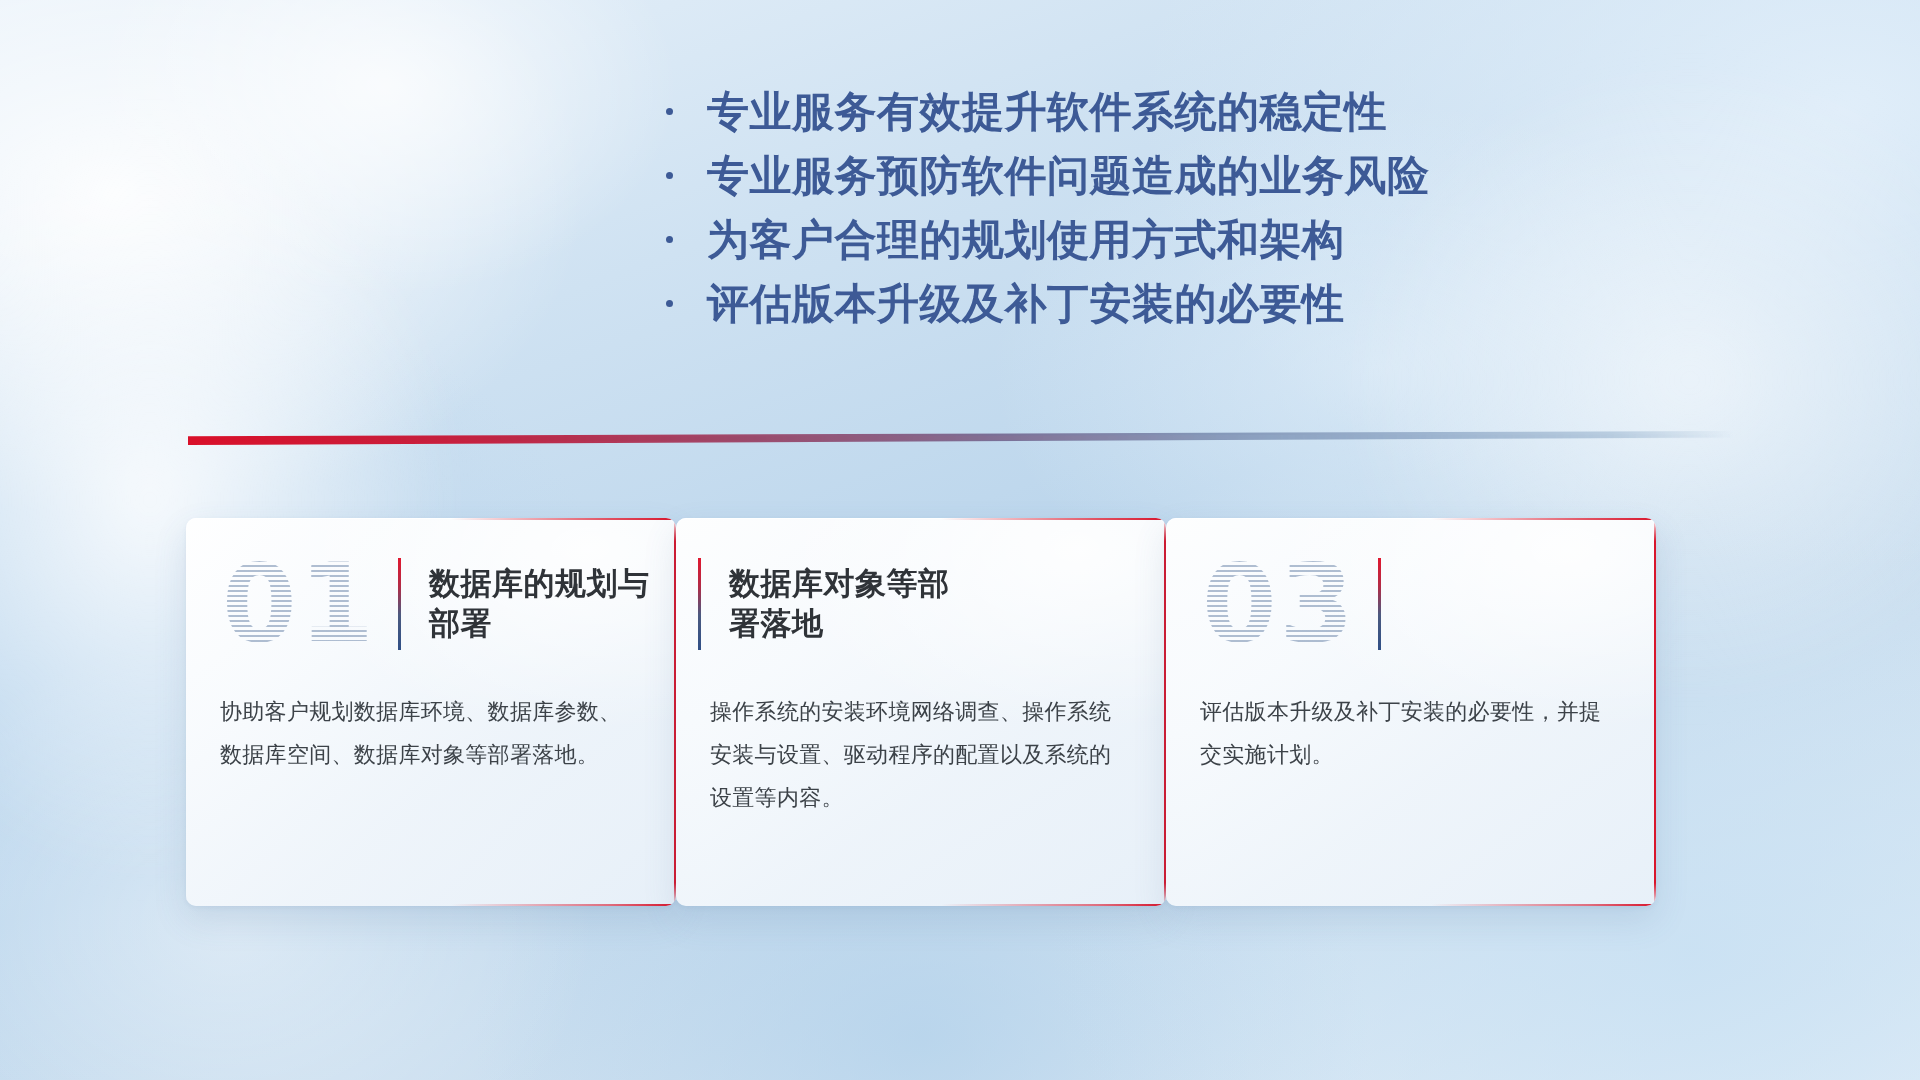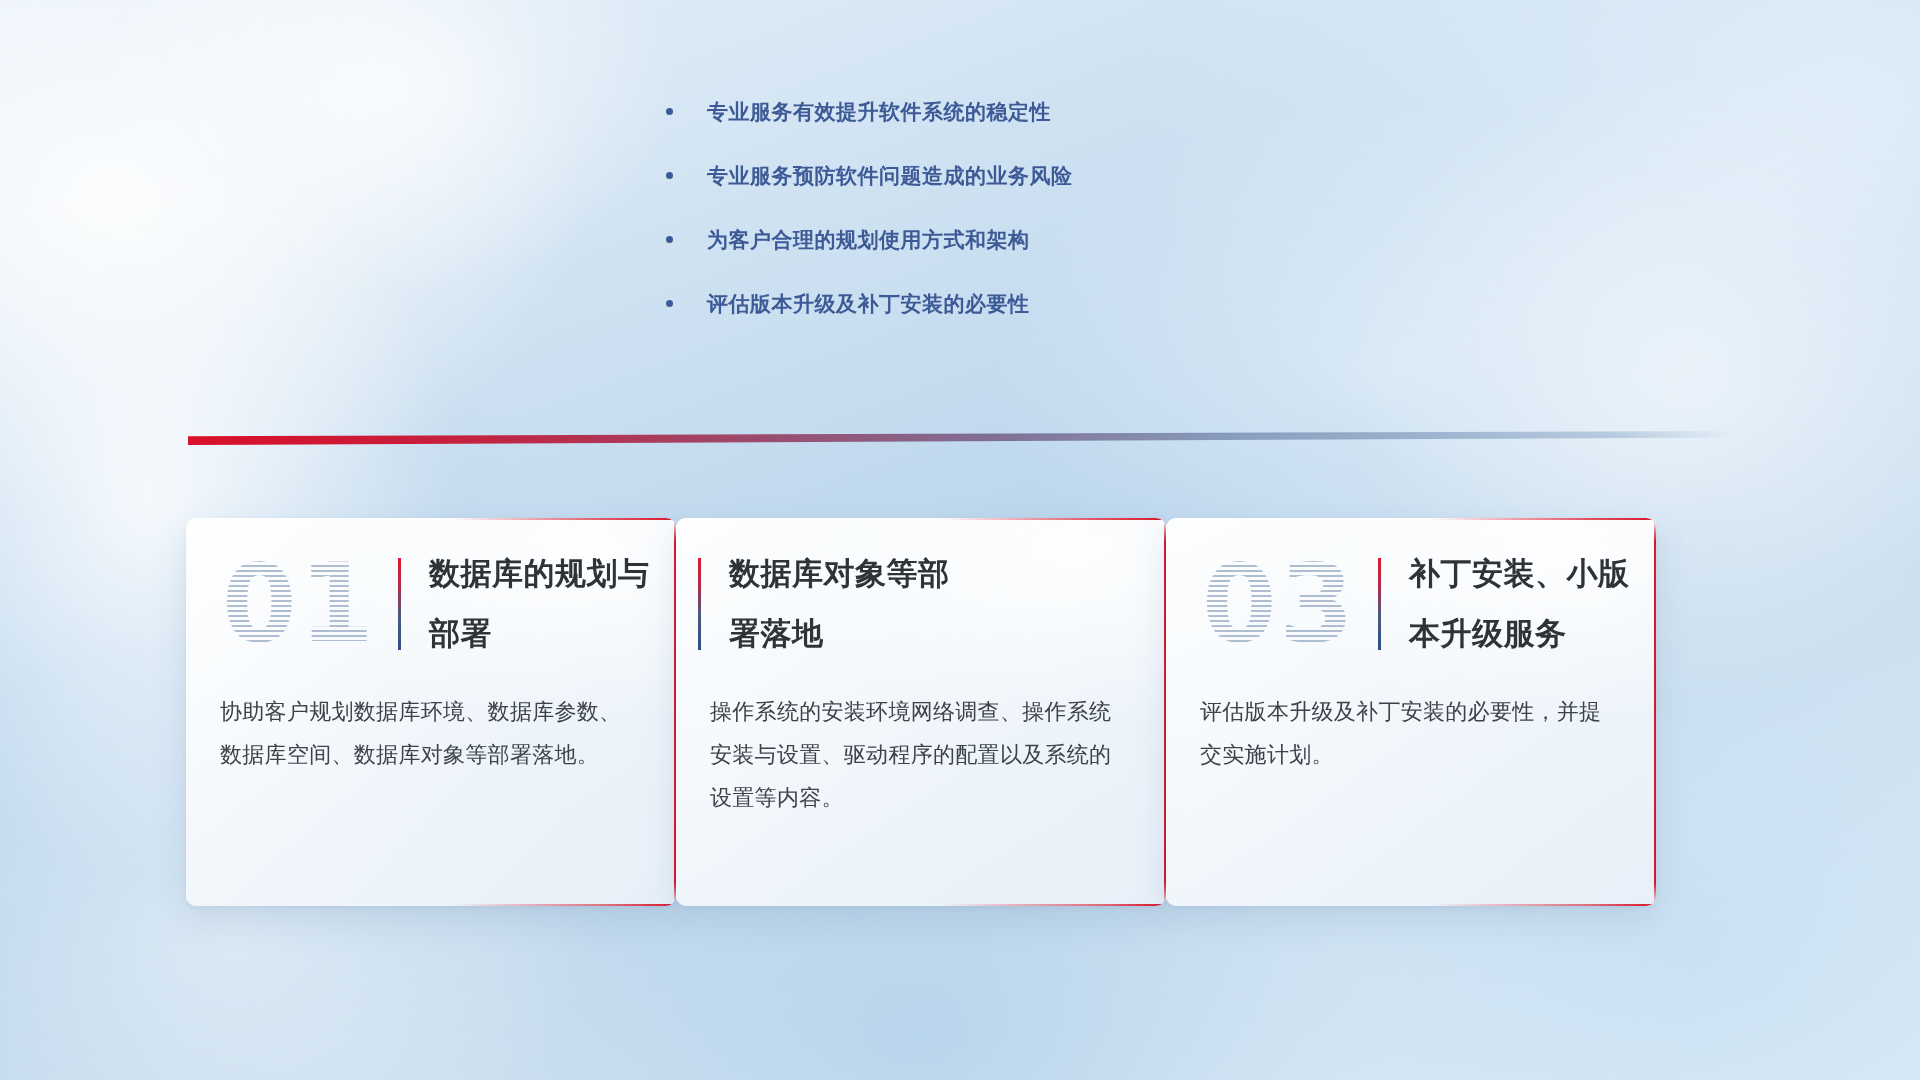--- a/index.html
+++ b/index.html
@@ -60,21 +60,21 @@
   }
   .bullet-dot{
     width:7px; height:7px;
     border-radius:50%;
     background:#3d5a96;
     margin-top:18px;
     margin-right:34px;
     flex:0 0 auto;
   }
   .bullet-text{
-    font-size:21px;
+    font-size:42px;
     line-height:44px;
     color:#3d5a96;
     font-weight:600;
     letter-spacing:.5px;
     white-space:nowrap;
   }
 
   
   .divider{
     position:absolute;
@@ -189,21 +189,21 @@
   }
   .card-rule{
     width:3px;
     height:92px;
     margin:0 28px 0 4px;
     background:linear-gradient(180deg, #e01830 0%, #b52a45 30%, #4b5a80 62%, #2f4f86 100%);
     flex:0 0 auto;
   }
   .card-title{
     font-size:31px;
-    line-height:60px;
+    line-height:40px;
     color:#2f3338;
     font-weight:600;
     letter-spacing:.5px;
     width:230px;
   }
 
   .card-body{
     position:relative;
     padding:0 34px 0 34px;
     font-size:22px;
@@ -276,19 +276,18 @@
     </div>
 
     <div class="card">
       <div class="sheen"></div>
       <div class="edge"></div>
       <div class="edge-top"></div>
       <div class="edge-bot"></div>
       <div class="card-head">
         <div class="card-num">03</div>
         <div class="card-rule"></div>
-        <div class="card-title">补丁安装、小版本升级服务</div>
       </div>
       <div class="card-body">评估版本升级及补丁安装的必要性，并提交实施计划。</div>
     </div>
 
   </div>
 </div>
 
 </body></html>

